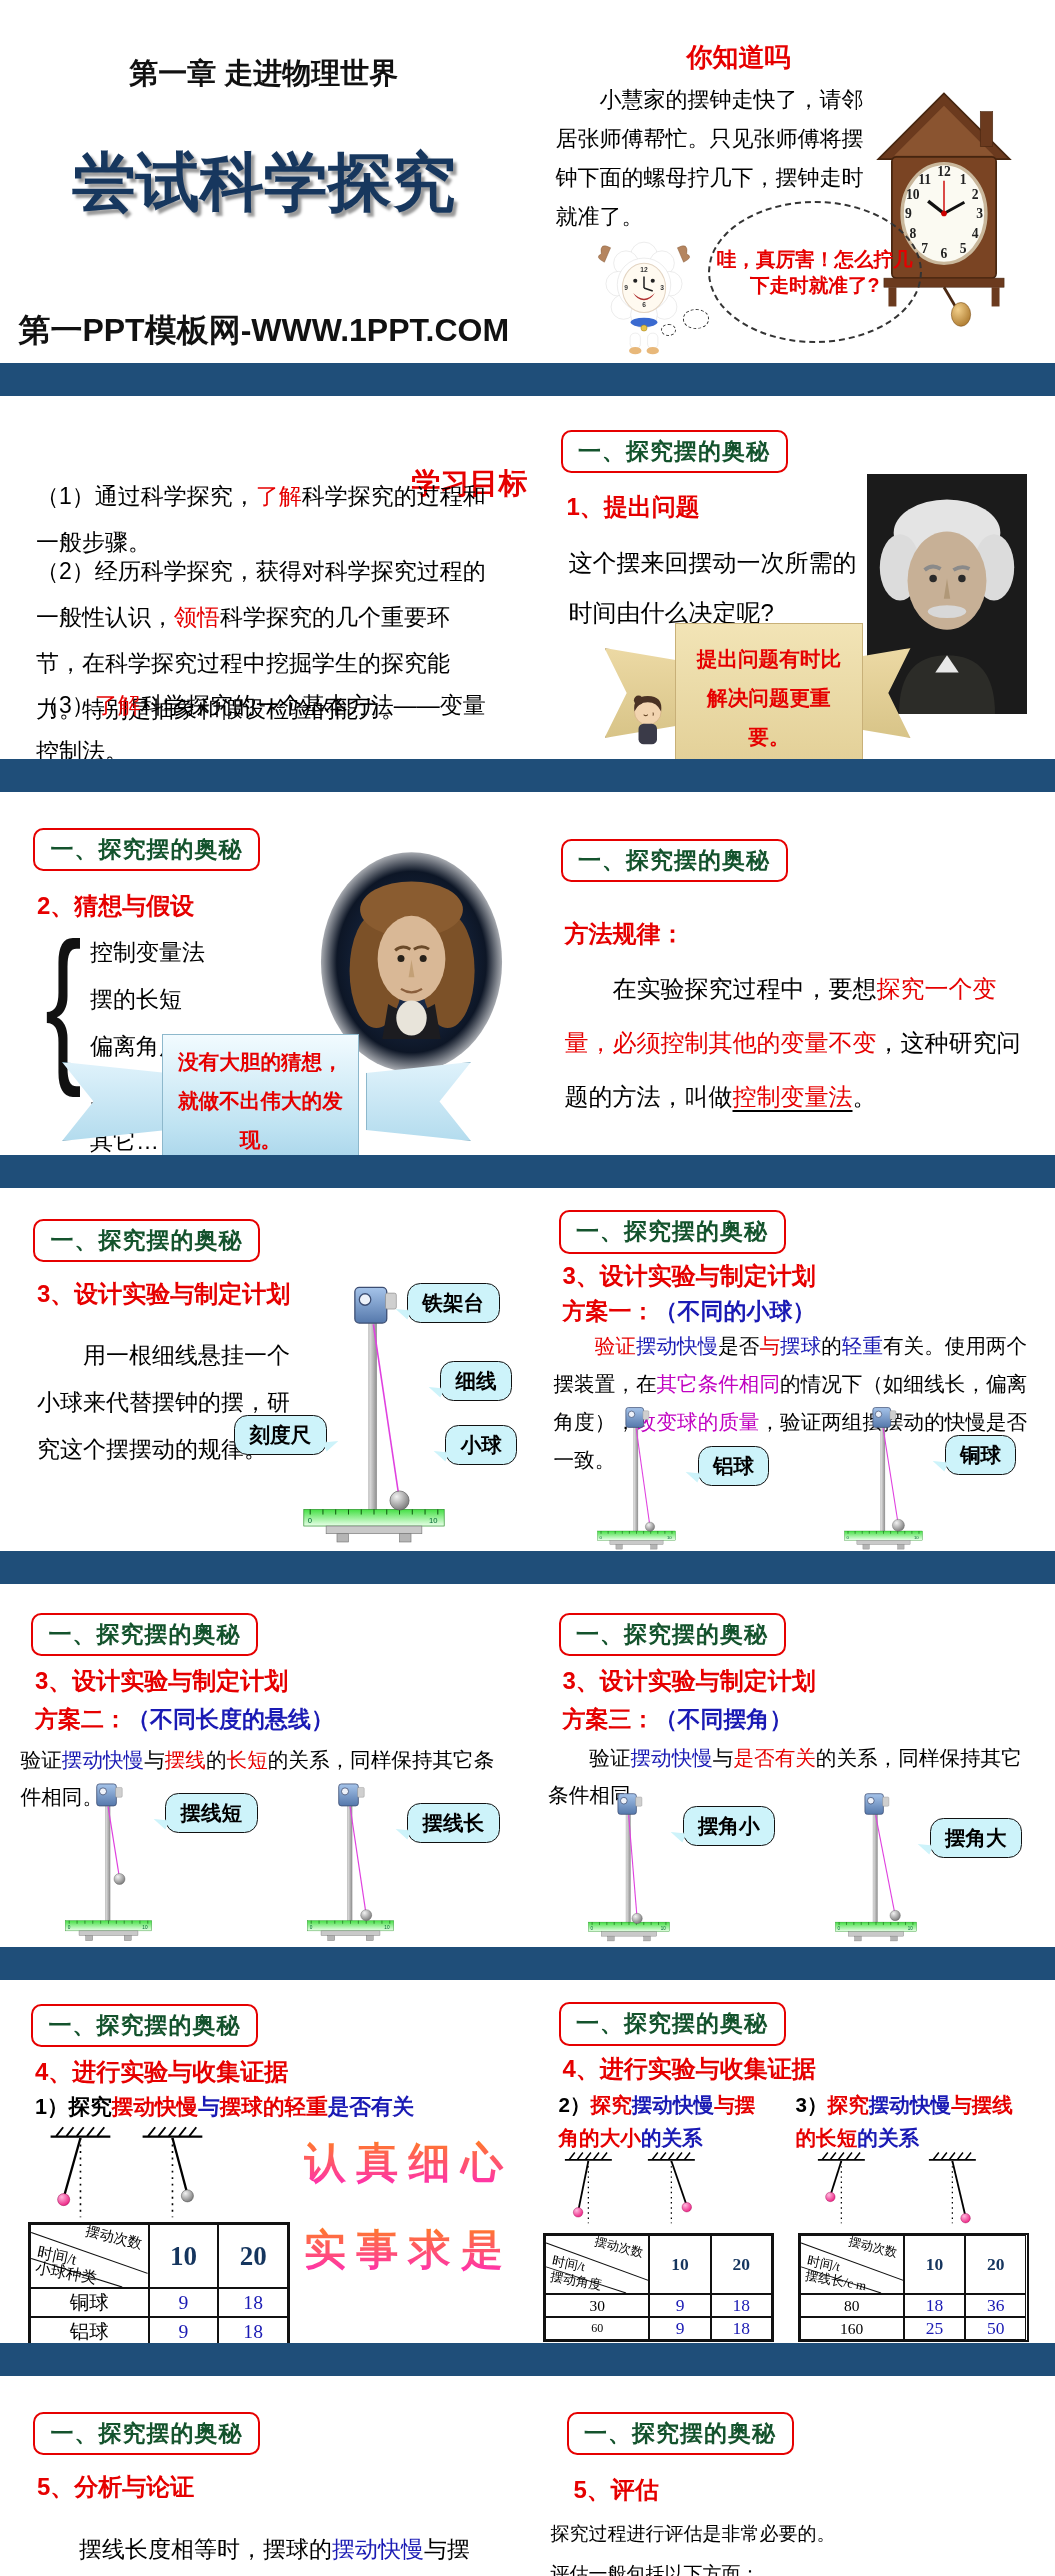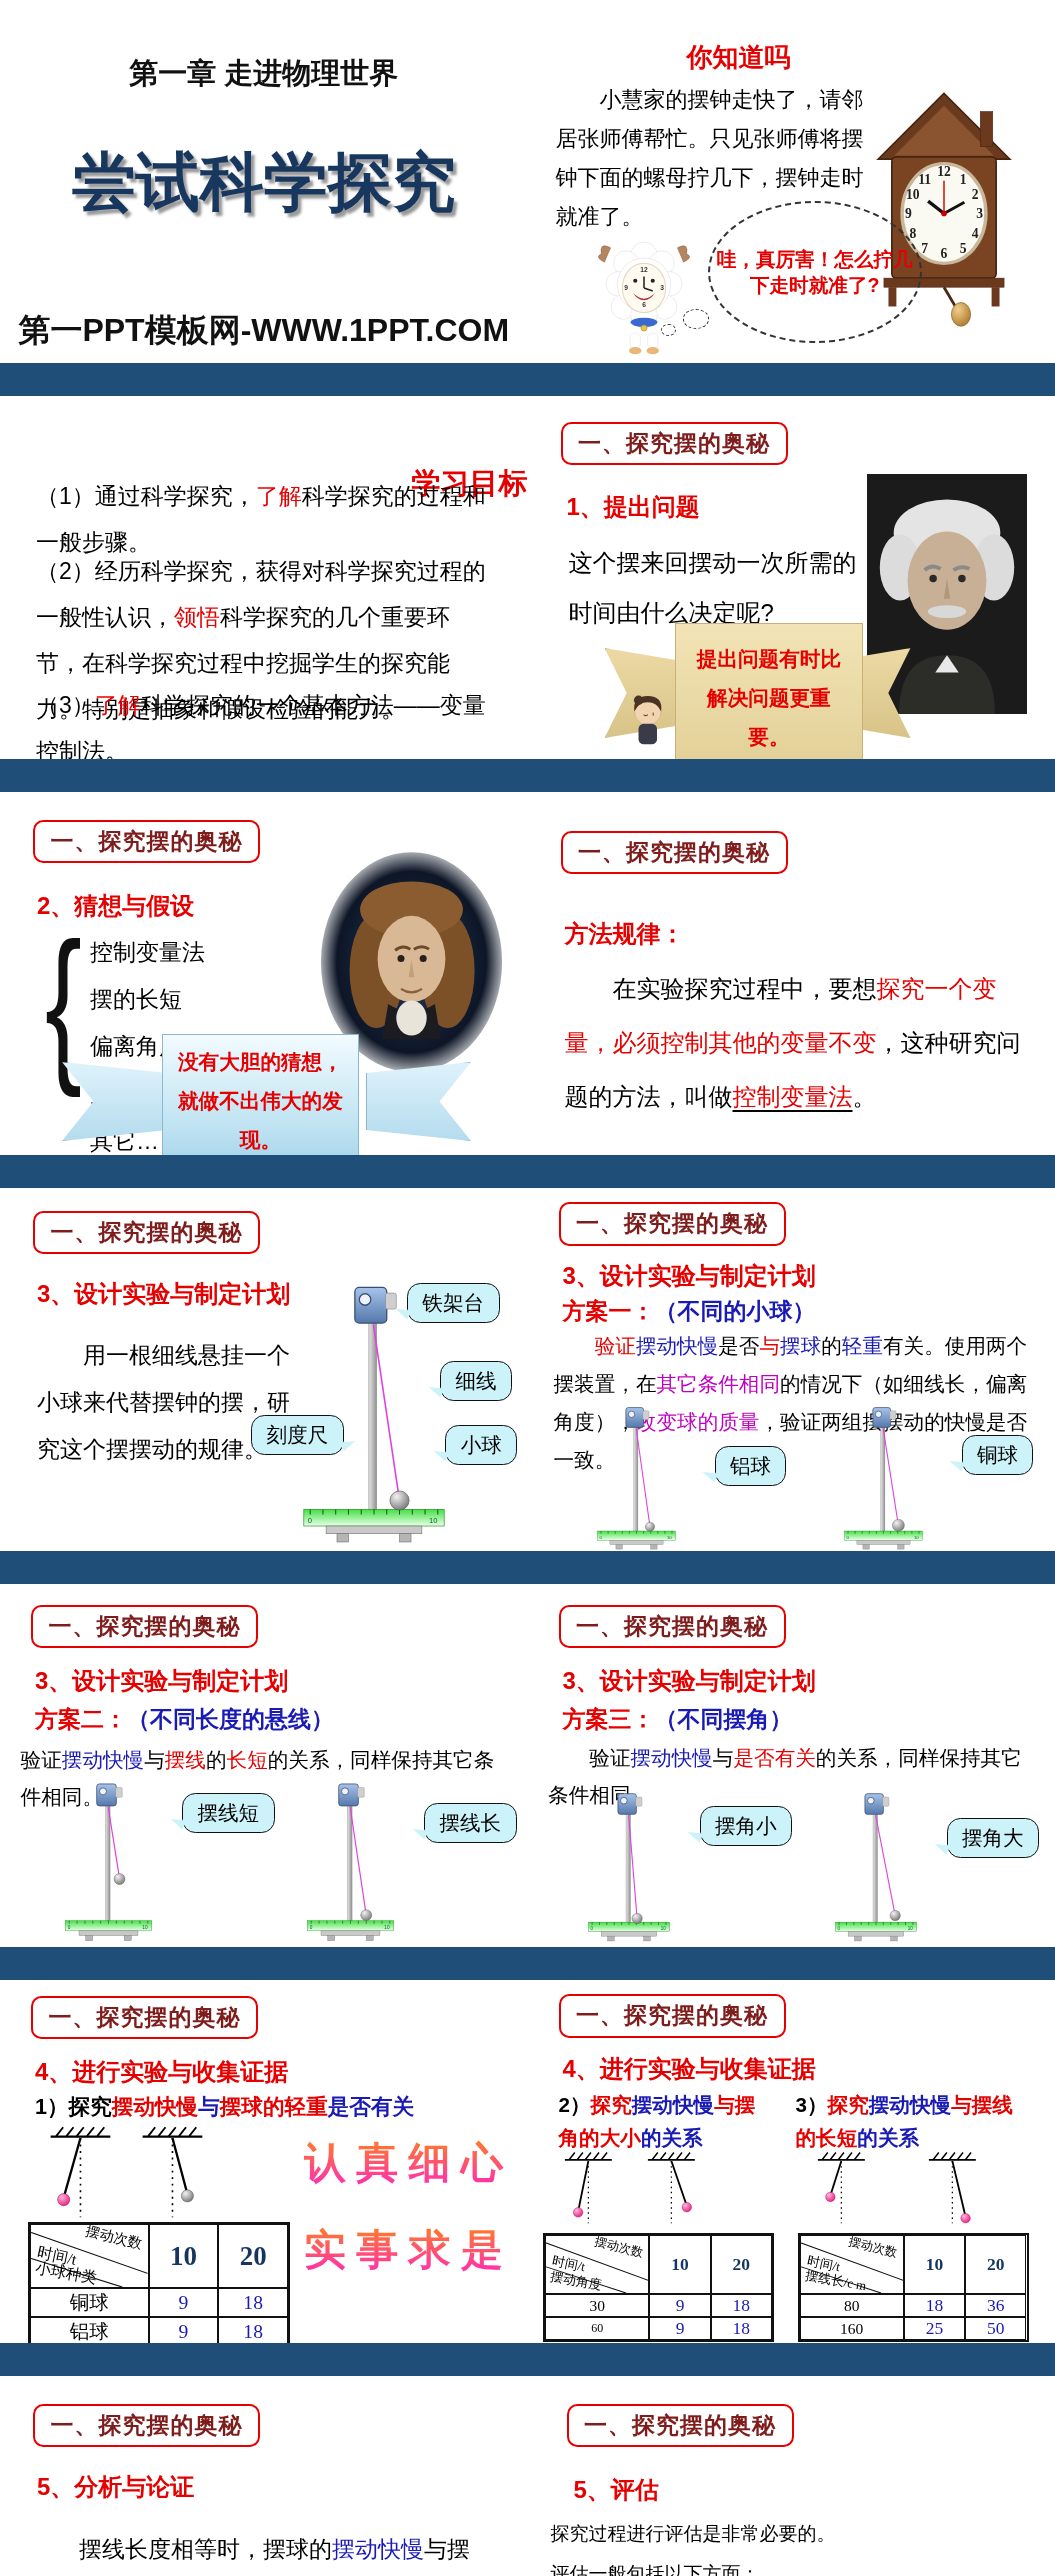--- a/index.html
+++ b/index.html
@@ -5,21 +5,21 @@
   html,body{margin:0;padding:0;background:#fff;}
   body{width:1055px;font-family:"Liberation Sans","DejaVu Sans",sans-serif;color:#000;}
   .row{position:relative;height:396px;background:#fff;overflow:hidden;}
   .slides{display:flex;height:363px;}
   .slide{position:relative;width:528px;height:363px;overflow:hidden;}
   .bar{position:absolute;left:0;right:0;bottom:0;height:33px;background:#1f4e79;}
   .c-red{color:#e60000;}
   .c-blue{color:#1a1ab4;}
   .c-magenta{color:#c000c0;}
   .u{text-decoration:underline;text-underline-offset:4.6px;text-decoration-thickness:1.5px;text-decoration-color:#000;}
-  .tagbox{display:inline-block;border:2.1px solid #e60000;border-radius:10.3px;color:#7f1d1d;font-weight:bold;font-size:23px;padding:4.1px 15.5px;letter-spacing:1px;}
+  .tagbox{display:inline-block;border:2.1px solid #e60000;border-radius:10.3px;color:#14532d;font-weight:bold;font-size:23px;padding:4.1px 15.5px;letter-spacing:1px;margin-top:8px;}
   .sub{color:#e60000;font-weight:bold;font-size:24px;}
   .abs{position:absolute;}
   
   .s1-chapter{position:absolute;top:54px;width:100%;text-align:center;font-size:29px;font-weight:bold;color:#111;}
   .s1-title{position:absolute;top:139px;width:100%;text-align:center;font-size:64px;font-weight:900;color:#17375e;text-shadow:3.6px 3.6px 2.6px #9a9a9a;}
   .s1-footer{position:absolute;top:309px;width:100%;text-align:center;font-size:32px;font-weight:900;color:#111;}
   
   .s2-title{position:absolute;top:40px;left:0;width:422px;text-align:center;font-size:26px;font-weight:900;}
   .s2-body{position:absolute;top:80px;left:28px;width:309px;font-size:22px;line-height:1.78;text-indent:2em;}
   .s2-thought{position:absolute;left:180px;top:201px;width:196px;height:124px;border:2.1px dashed #333;border-radius:50%;display:flex;align-items:center;justify-content:center;text-align:center;color:#e60000;font-weight:bold;font-size:19.6px;line-height:1.35;padding:7.2px;}
@@ -31,21 +31,21 @@
   .wing.l{clip-path:polygon(0 0,100% 14%,100% 86%,0 100%,30% 50%);}
   .wing.r{clip-path:polygon(0 14%,100% 0,70% 50%,100% 100%,0 86%);}
   .scroll-blue{position:absolute;background:linear-gradient(180deg,#f2fbff,#bfe3f2 70%,#a8d4ea);border:1px solid #8db8cc;display:flex;align-items:center;justify-content:center;text-align:center;color:#e60000;font-weight:bold;font-size:20.6px;line-height:1.9;padding:7.2px 12.4px;}
   .bwing{position:absolute;background:linear-gradient(180deg,#dff2fb,#b4dcee);border:1px solid #8db8cc;}
   .bwing.l{clip-path:polygon(0 0,100% 14%,100% 86%,0 100%,30% 50%);}
   .bwing.r{clip-path:polygon(0 14%,100% 0,70% 50%,100% 100%,0 86%);}
   
   .para{font-size:23px;line-height:2.0;}
   .goal-title{position:absolute;top:20.6px;width:100%;text-align:right;font-size:29px;font-weight:900;color:#e60000;margin-top:47px;}
   
-  .co{position:absolute;background:#cdf3fa;border:1.5px solid #111;border-radius:13.4px;font-size:20.6px;font-weight:normal;padding:5.2px 14.4px;white-space:nowrap;z-index:3;margin-left:17px;}
+  .co{position:absolute;background:#cdf3fa;border:1.5px solid #111;border-radius:13.4px;font-size:20.6px;font-weight:bold;padding:5.2px 14.4px;white-space:nowrap;z-index:3;}
   .co:after{content:"";position:absolute;width:0;height:0;border:solid transparent;}
   .co.tail-bl:after{left:-13.4px;bottom:5.2px;border-width:5.2px 15.5px 5.2px 0;border-right-color:#cdf3fa;transform:rotate(24deg);}
   .co.tail-br:after{right:-13.4px;bottom:5.2px;border-width:5.2px 0 5.2px 15.5px;border-left-color:#cdf3fa;transform:rotate(-24deg);}
   
   .dtable{display:grid;border:2.1px solid #111;background:#fff;font-family:"Liberation Serif",serif;}
   .dtable>div{border:1px solid #111;display:flex;align-items:center;justify-content:center;}
   .dcorner{position:relative;}
   .dcorner svg{position:absolute;inset:0;width:100%;height:100%;}
   .dc-top{position:absolute;top:3.1px;right:5.2px;font-size:14.4px;transform:rotate(14deg);}
   .dc-mid{position:absolute;top:34%;left:6.2px;font-size:15.5px;transform:rotate(12deg);}

